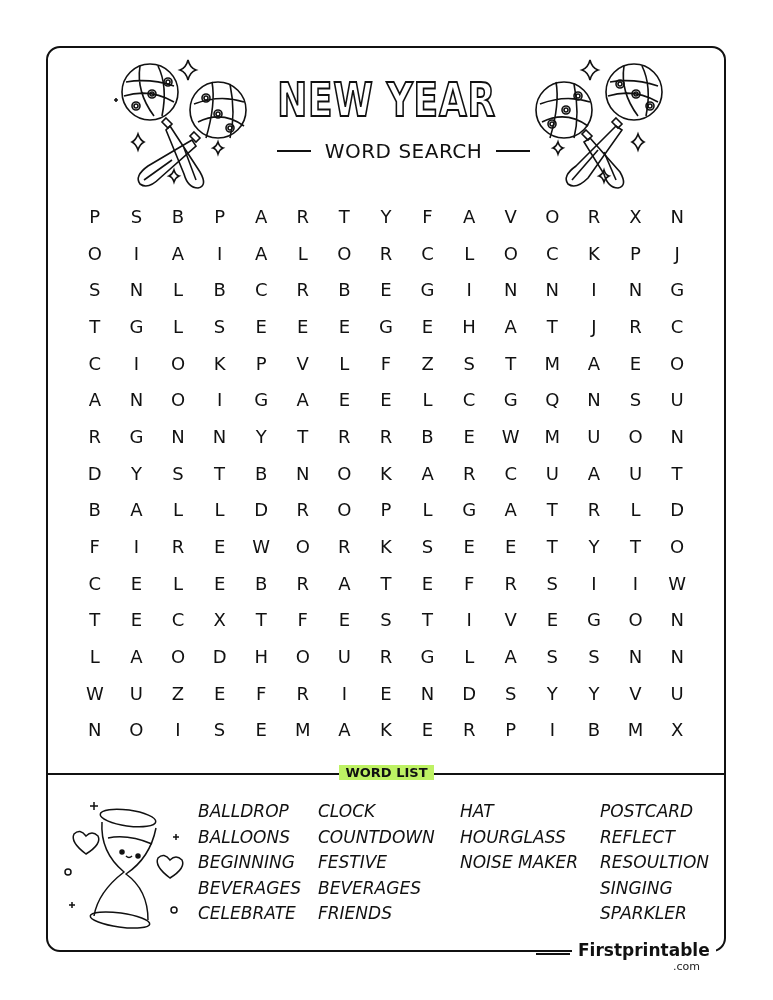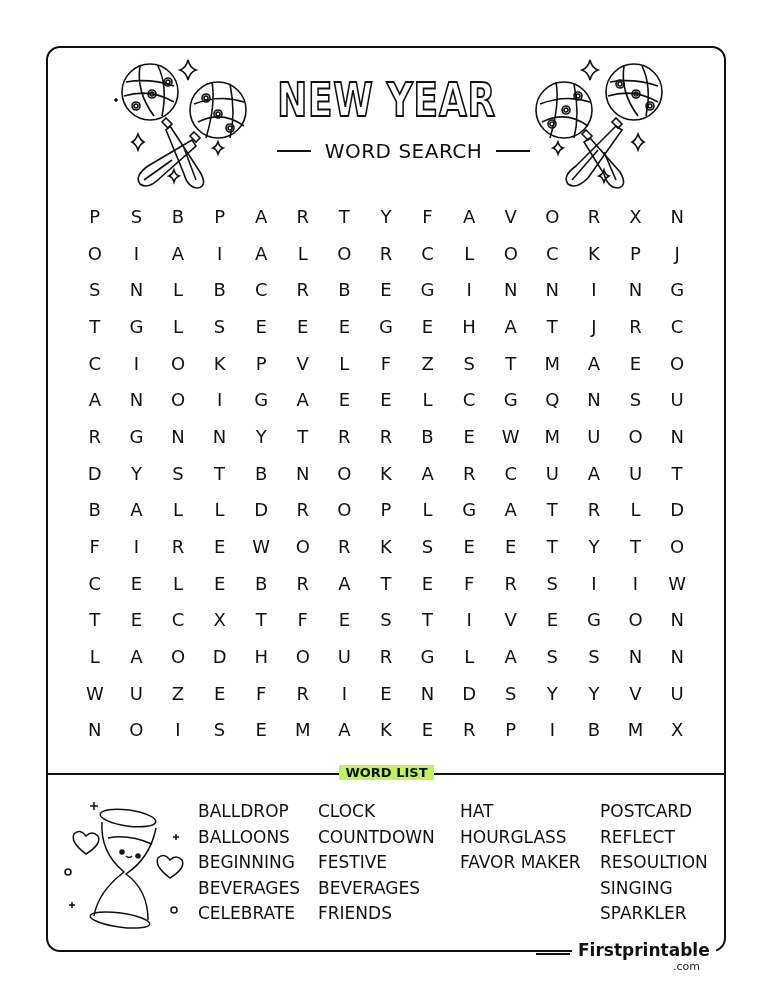--- a/index.html
+++ b/index.html
@@ -10,21 +10,21 @@
   .subtitle-line { width:34px; height:2px; background:#111; }
   .subtitle { font-size:20px; letter-spacing:0.5px; }
   .maracas { position:absolute; }
   .grid { position:absolute; left:74px; top:198px; }
   .grid-row { display:flex; height:36.7px; align-items:center; }
   .cell { width:41.6px; text-align:center; font-size:18px; font-family:"DejaVu Sans", sans-serif; }
   .divider-line { position:absolute; top:0; height:2px; background:#111; }
   .wordlist-label { position:absolute; top:765px; left:0; width:773px; text-align:center; font-size:13px; font-weight:bold; }
   .wordlist-label span { background:#bef264; padding:0 6px; }
   .words { position:absolute; top:799px; left:198px; display:flex; }
-  .col { display:flex; flex-direction:column; }
+  .col { display:flex; flex-direction:column;font-style:italic; }
   .word { font-size:17px; height:25.6px; line-height:25.6px; white-space:nowrap; }
   .brand { position:absolute; top:940px; left:572px; font-weight:bold; font-size:17px; background:#fff; padding:0 6px; }
   .brand-com { position:absolute; top:960px; left:673px; font-size:11px; color:#222; }
   .brand-line { position:absolute; top:953px; left:536px; width:34px; height:2px; background:#111; }
 </style>
 </head>
 <body>
 
 <div class="frame"></div>
 
@@ -389,21 +389,21 @@
     <div class="col" style="width: 142px;">
       <div class="word">CLOCK</div>
       <div class="word">COUNTDOWN</div>
       <div class="word">FESTIVE</div>
       <div class="word">BEVERAGES</div>
       <div class="word">FRIENDS</div>
     </div>
     <div class="col" style="width: 140px;">
       <div class="word">HAT</div>
       <div class="word">HOURGLASS</div>
-      <div class="word">FAVOR MAKER</div>
+      <div class="word">NOISE MAKER</div>
     </div>
     <div class="col" style="width: 120px;">
       <div class="word">POSTCARD</div>
       <div class="word">REFLECT</div>
       <div class="word">RESOULTION</div>
       <div class="word">SINGING</div>
       <div class="word">SPARKLER</div>
     </div>
   </div>
 

